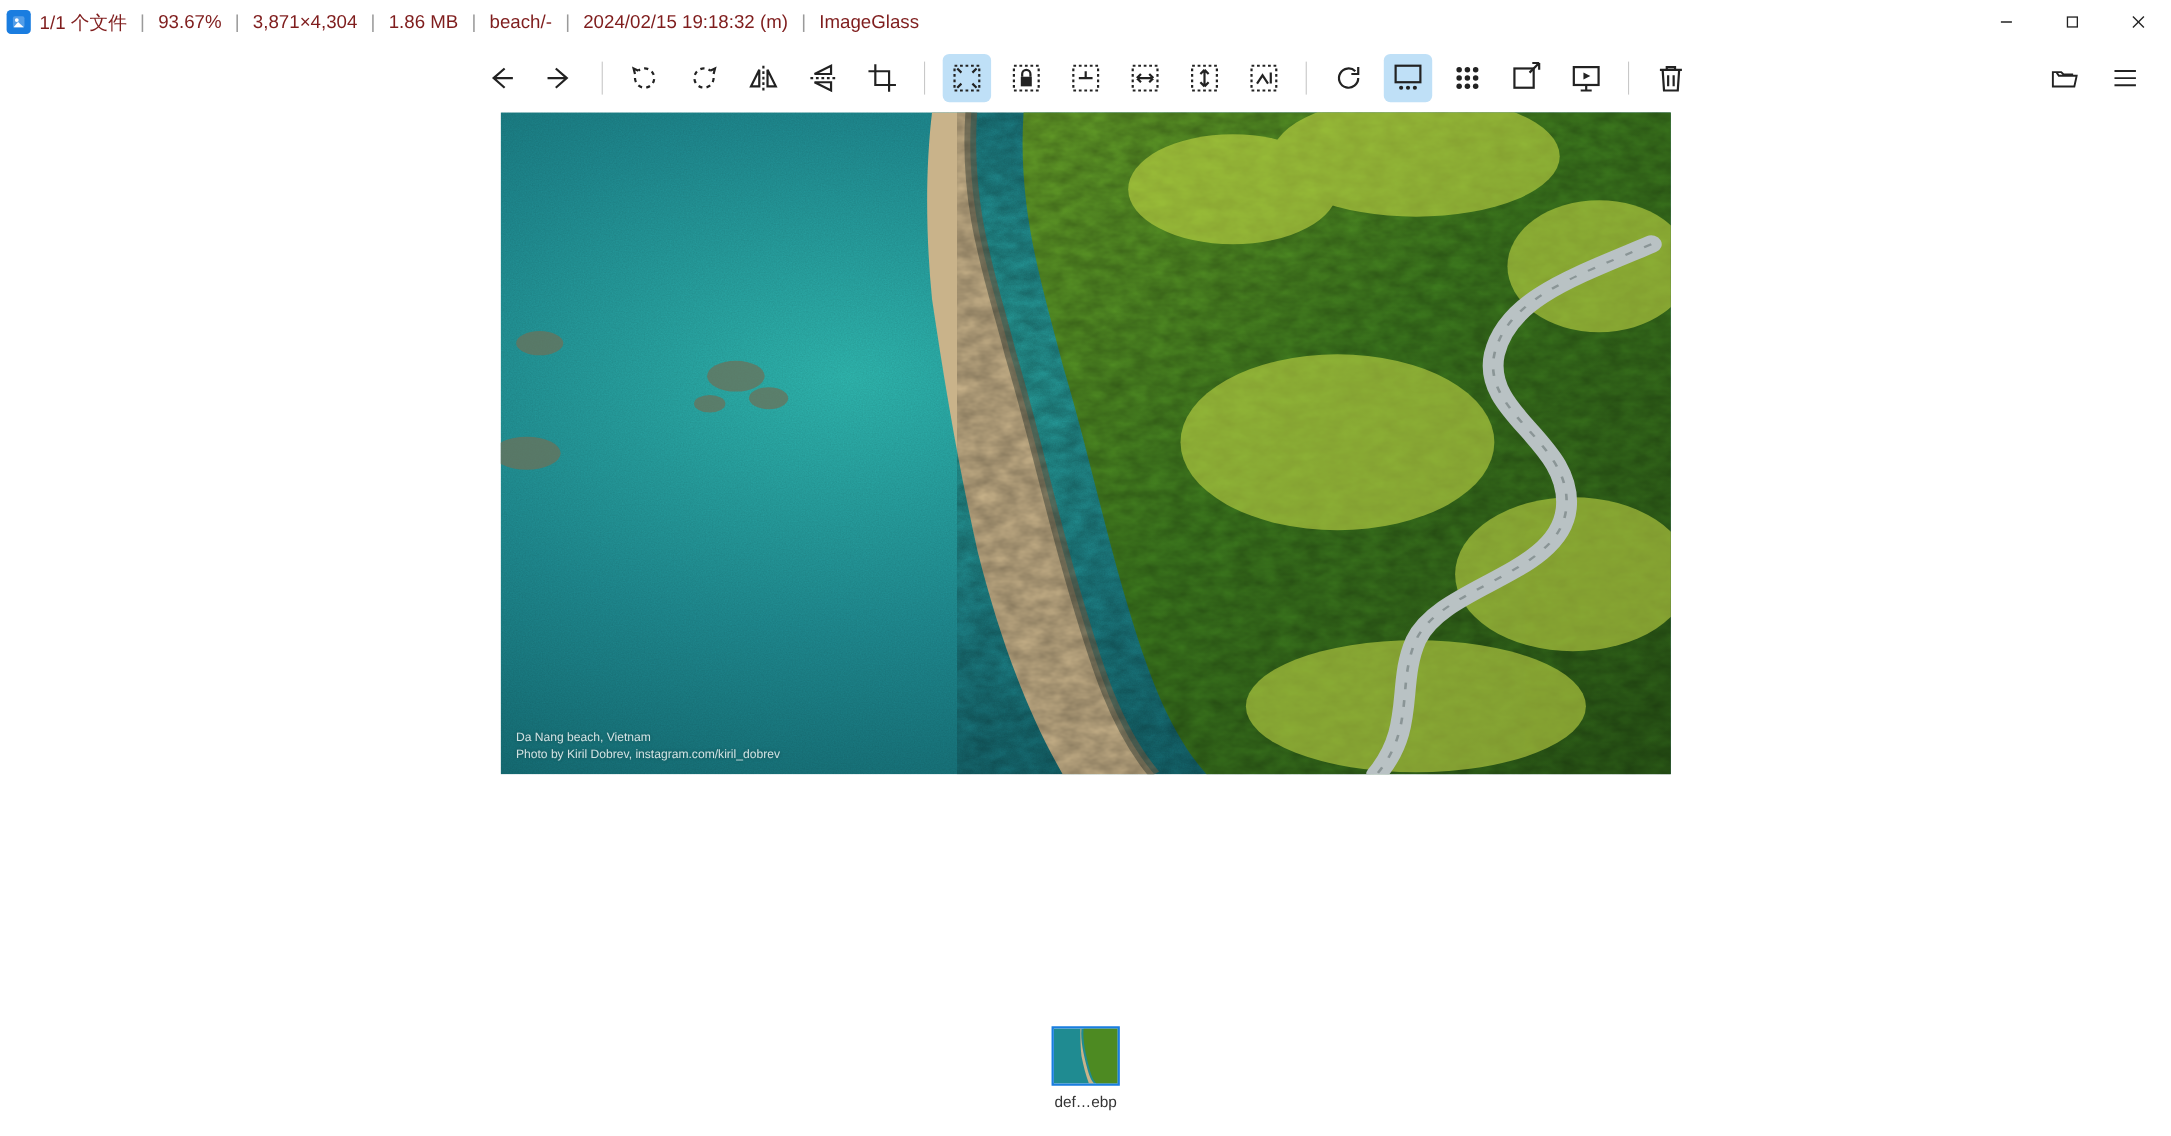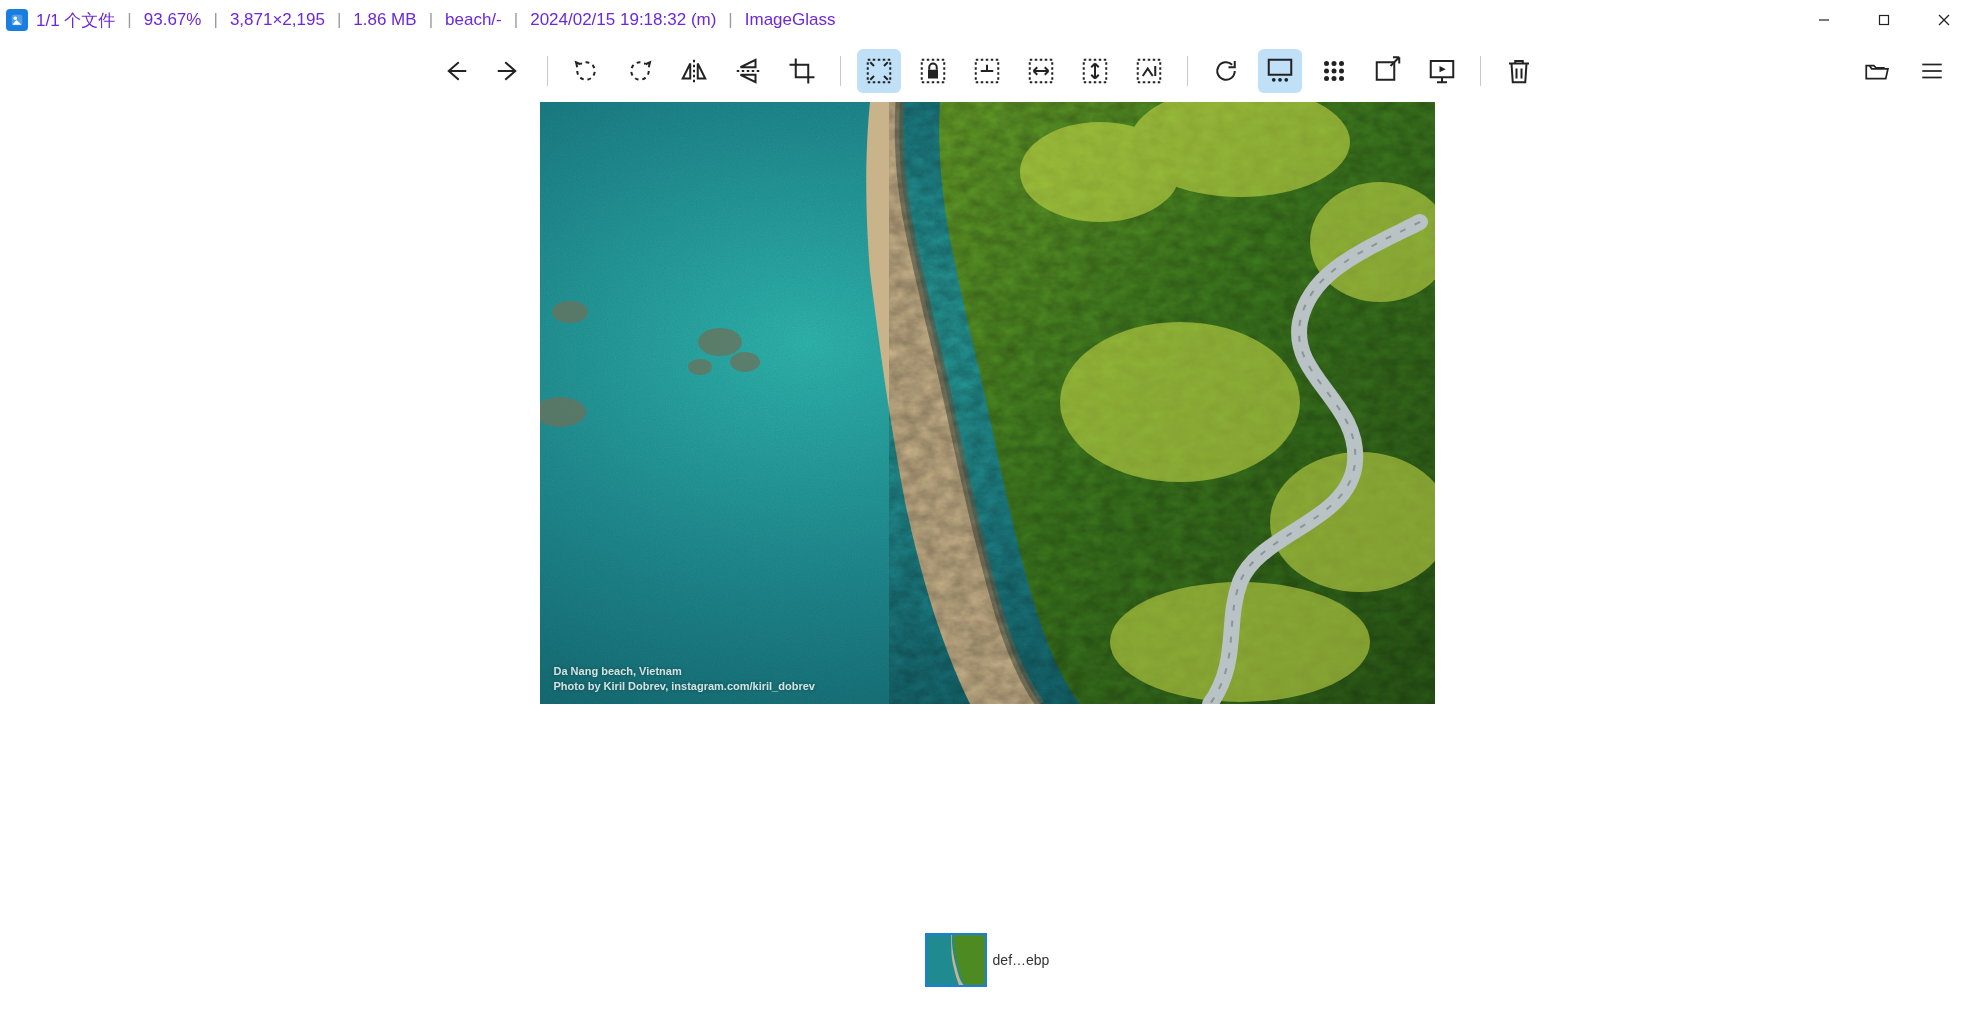--- a/index.html
+++ b/index.html
@@ -31,21 +31,21 @@
     height: 22px;
     border-radius: 4px;
     background: #1a7de0;
     display: flex;
     align-items: center;
     justify-content: center;
     margin-right: 8px;
   }
   .titlebar .app-ico svg { width: 14px; height: 14px; }
   .title-info { display: flex; align-items: center; gap: 0; }
-  .title-seg { color: #6d28d9; }
+  .title-seg { color: #7f1d1d; }
   .title-sep { color: #9a9a9a; padding: 0 12px; }
   .win-controls {
     margin-left: auto;
     display: flex;
     height: 100%;
   }
   .win-btn {
     width: 60px;
     display: flex;
     align-items: center;
@@ -84,25 +84,24 @@
   
   .canvas-area {
     flex: 1;
     display: flex;
     align-items: flex-start;
     justify-content: center;
     overflow: hidden;
     background: #fff;
   }
   .img-frame {
-    width: 895px;
+    width: 1064px;
     height: 602px;
     position: relative;
     overflow: hidden;
-    font-weight: bold;
   }
   .img-frame svg { width: 100%; height: 100%; display: block; }
   .caption {
     position: absolute;
     left: 14px;
     bottom: 10px;
     color: #e6efef;
     font-size: 11px;
     line-height: 1.35;
     opacity: 0.9;
@@ -112,21 +111,21 @@
   
   .thumbstrip {
     height: 100px;
     display: flex;
     align-items: flex-start;
     justify-content: center;
     padding-top: 4px;
   }
   .thumb {
     display: flex;
-    flex-direction: row;
+    flex-direction: column;
     align-items: center;
     gap: 6px;
   }
   .thumb .timg {
     width: 62px;
     height: 54px;
     border: 2px solid #1a7de0;
     box-sizing: border-box;
     background: #bfe0f7;
   }
@@ -144,21 +143,21 @@
           <rect x="3" y="3" width="18" height="18" rx="3" fill="#fff" opacity=".25"></rect>
           <circle cx="9" cy="9" r="3" fill="#fff"></circle>
           <path d="M4 20 L11 12 L20 20 Z" fill="#fff"></path>
         </svg>
     </div>
     <div class="title-info">
       <span class="title-seg">1/1 个文件</span>
       <span class="title-sep">|</span>
       <span class="title-seg">93.67%</span>
       <span class="title-sep">|</span>
-      <span class="title-seg">3,871×2,195</span>
+      <span class="title-seg">3,871×4,304</span>
       <span class="title-sep">|</span>
       <span class="title-seg">1.86 MB</span>
       <span class="title-sep">|</span>
       <span class="title-seg">beach/-</span>
       <span class="title-sep">|</span>
       <span class="title-seg">2024/02/15 19:18:32 (m)</span>
       <span class="title-sep">|</span>
       <span class="title-seg">ImageGlass</span>
     </div>
 

